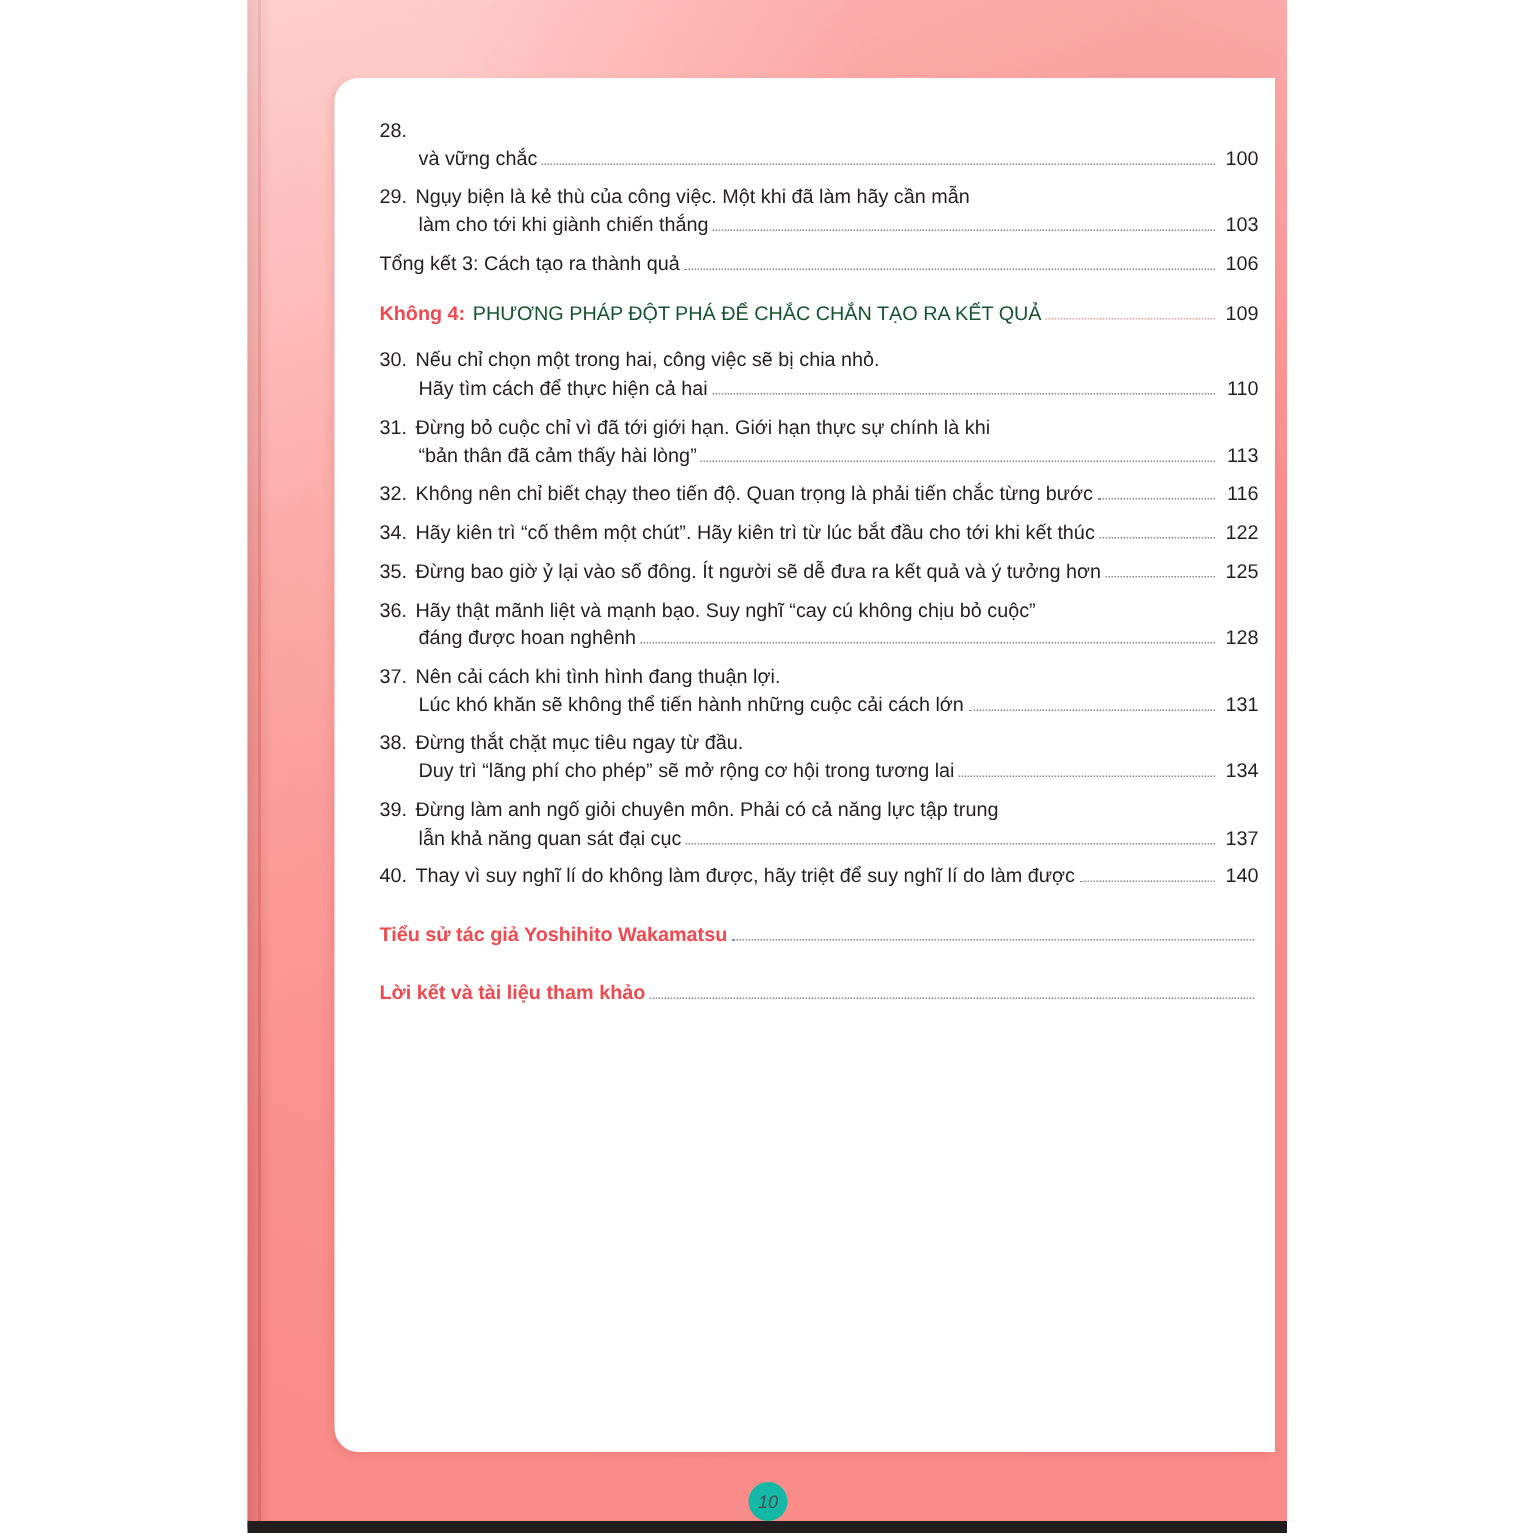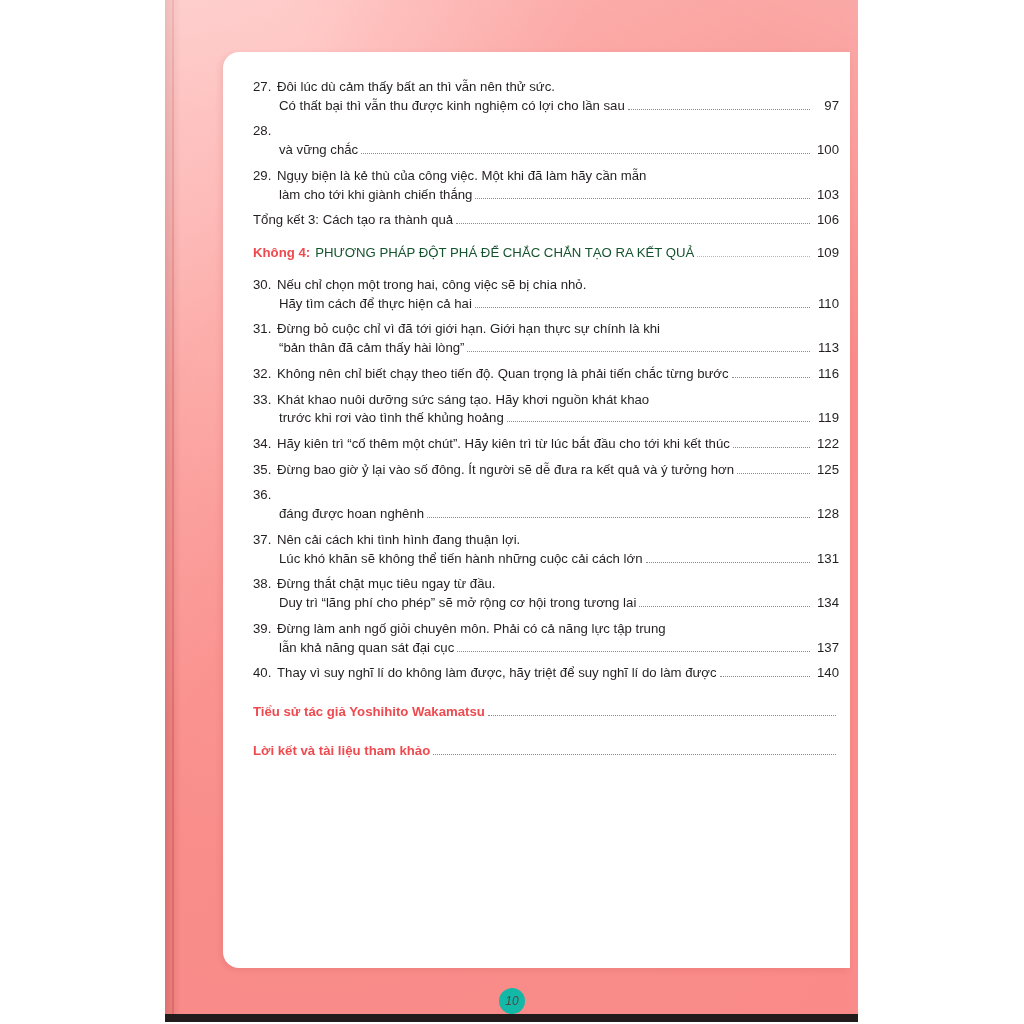--- a/index.html
+++ b/index.html
@@ -201,31 +201,20 @@
   <div class="spine-line"></div>
   <div class="right-edge"></div>
   <div class="cover-sheen"></div>
   <div class="bottom-edge"></div>
 
   <div class="page-card"></div>
 
   <div class="toc" id="toc">
       <div class="entry">
         <div class="line1">
-          <span class="num">27.</span>
-          <span class="txt">Đôi lúc dù cảm thấy bất an thì vẫn nên thử sức.</span>
-        </div>
-        <div class="line2">
-          <span class="txt">Có thất bại thì vẫn thu được kinh nghiệm có lợi cho lần sau</span>
-          <span class="dots"></span>
-          <span class="pg">97</span>
-        </div>
-      </div>
-      <div class="entry">
-        <div class="line1">
           <span class="num">28.</span>
         </div>
         <div class="line2">
           <span class="txt">và vững chắc</span>
           <span class="dots"></span>
           <span class="pg">100</span>
         </div>
       </div>
       <div class="entry">
         <div class="line1">
@@ -278,48 +267,38 @@
       <div class="entry">
         <div class="line1">
           <span class="num">32.</span>
           <span class="txt">Không nên chỉ biết chạy theo tiến độ. Quan trọng là phải tiến chắc từng bước</span>
           <span class="dots"></span>
           <span class="pg">116</span>
         </div>
       </div>
       <div class="entry">
         <div class="line1">
-          <span class="num">33.</span>
-          <span class="txt">Khát khao nuôi dưỡng sức sáng tạo. Hãy khơi nguồn khát khao</span>
-        </div>
-        <div class="line2">
-          <span class="txt">trước khi rơi vào tình thế khủng hoảng</span>
-          <span class="dots"></span>
-          <span class="pg">119</span>
-        </div>
-      </div>
-      <div class="entry">
-        <div class="line1">
           <span class="num">34.</span>
           <span class="txt">Hãy kiên trì “cố thêm một chút”. Hãy kiên trì từ lúc bắt đầu cho tới khi kết thúc</span>
           <span class="dots"></span>
           <span class="pg">122</span>
         </div>
       </div>
       <div class="entry">
         <div class="line1">
           <span class="num">35.</span>
           <span class="txt">Đừng bao giờ ỷ lại vào số đông. Ít người sẽ dễ đưa ra kết quả và ý tưởng hơn</span>
           <span class="dots"></span>
           <span class="pg">125</span>
         </div>
       </div>
       <div class="entry">
         <div class="line1">
           <span class="num">36.</span>
+          <span class="txt">Hãy thật mãnh liệt và mạnh bạo. Suy nghĩ “cay cú không chịu bỏ cuộc”</span>
         </div>
         <div class="line2">
           <span class="txt">đáng được hoan nghênh</span>
           <span class="dots"></span>
           <span class="pg">128</span>
         </div>
       </div>
       <div class="entry">
         <div class="line1">
           <span class="num">37.</span>

